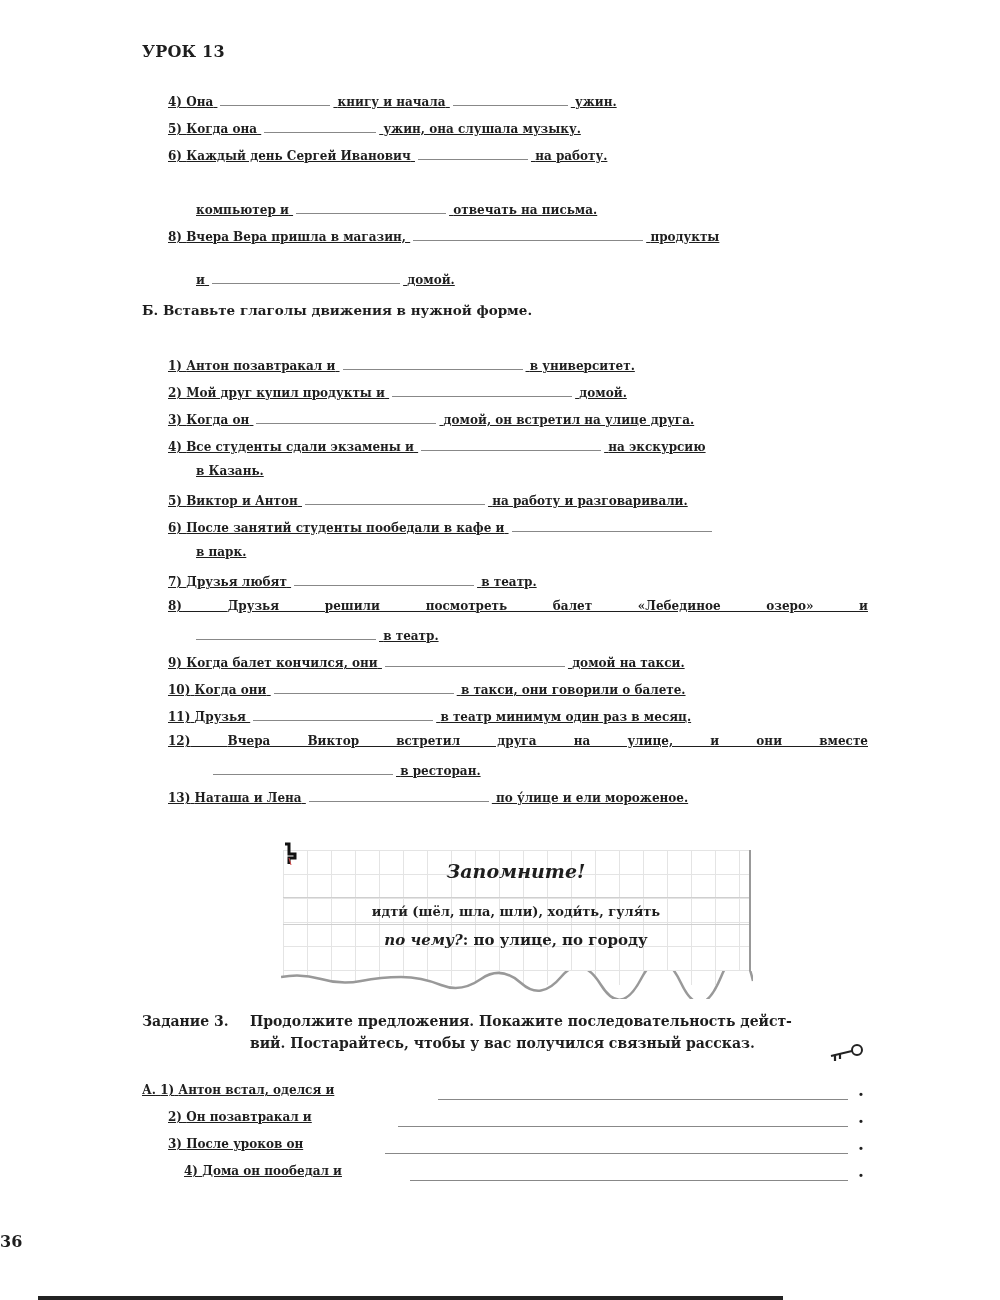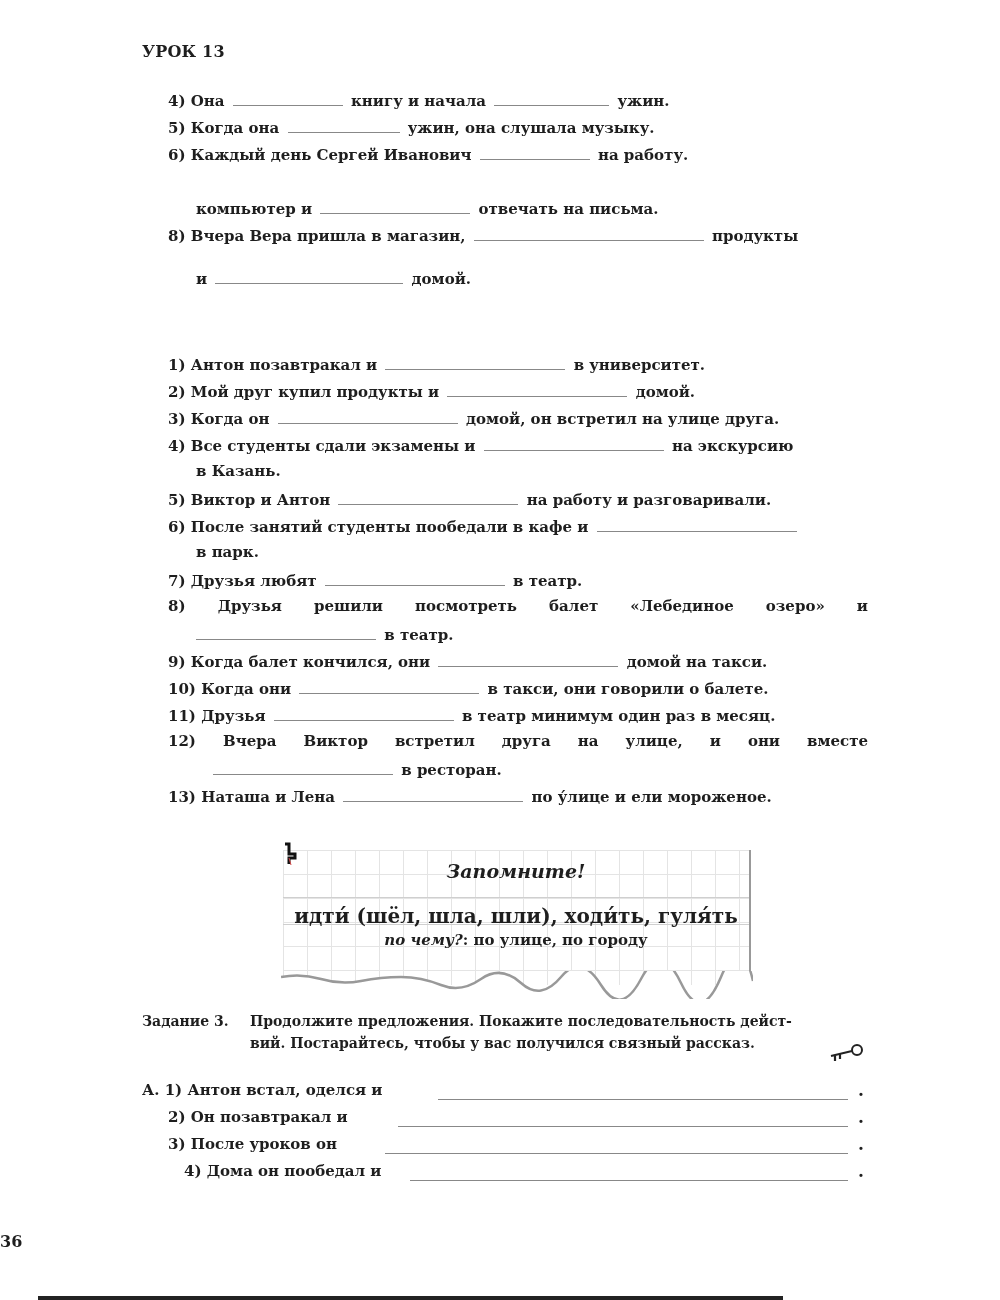--- a/index.html
+++ b/index.html
@@ -1,34 +1,34 @@
 <!DOCTYPE html>
 <html><head>
 <meta charset="utf-8">
 <style>
   html, body { margin:0; padding:0; background:#ffffff; }
   body { width:1000px; height:1300px; position:relative; overflow:hidden;
          font-family:"DejaVu Serif", "Liberation Serif", serif; color:#1e1e1e; }
   .page { position:absolute; left:0; top:0; width:809px; height:1300px;padding-left:12px; }
   .header { position:absolute; left:142px; top:42px; font-size:16px; font-weight:bold; letter-spacing:0.2px; }
-  .line { position:absolute; font-size:15px; font-weight:bold; white-space:nowrap; line-height:24px; }
+  .line { position:absolute; font-size:12px; font-weight:bold; white-space:nowrap; line-height:24px;text-decoration:underline; }
   .line.just { text-align:justify; text-align-last:justify; white-space:normal; }
   .blank { display:inline-block; border-bottom:1.2px solid #888; height:18px; vertical-align:baseline; margin:0 3px; }
   .instr { position:absolute; left:142px; top:302px; font-size:13.5px; font-weight:bold; }
   .task-label { position:absolute; font-size:14px; font-weight:bold; line-height:22px; }
   .note { position:absolute; left:283px; top:850px; width:466px; height:135px;
           background-color:#fff;
           background-image:
             linear-gradient(#e4e4e4 1px, transparent 1px),
             linear-gradient(90deg, #e4e4e4 1px, transparent 1px);
           background-size:24px 24px;
           border-right:2px solid #999; }
   .note .h1line { position:absolute; left:0; right:0; height:1px; background:#cfcfcf; }
   .note-title { position:absolute; left:0; right:0; top:10px; text-align:center; font-size:19px; font-weight:bold; font-style:italic; }
-  .note-l1 { position:absolute; left:0; right:0; top:54px; text-align:center; font-size:20px; font-weight:bold; }
+  .note-l1 { position:absolute; left:0; right:0; top:54px; text-align:center; font-size:13px; font-weight:bold; }
   .note-l2 { position:absolute; left:0; right:0; top:81px; text-align:center; font-size:15px; font-weight:bold; }
   .note-l2 i { font-style:italic; }
   .tear { position:absolute; left:-2px; bottom:-14px; width:472px; height:28px; }
   .pin { position:absolute; left:280px; top:842px; width:22px; height:24px; }
   .key-icon { position:absolute; left:825px; top:1040px; width:40px; height:26px; }
   .answer-line { position:absolute; border-bottom:1.2px solid #888; height:1px; }
   .dot { position:absolute; font-size:17px; font-weight:bold; }
   .pagenum { position:absolute; left:0; right:0; top:1232px; text-align:left; font-size:16px; font-weight:bold; }
   .bottom-rule { position:absolute; left:38px; right:38px; top:1296px; height:4px; background:#222; }
 </style>
@@ -69,20 +69,21 @@
     <span>Вчера Вера пришла в магазин,</span>
     <span class="blank" style="width:230px;"></span>
     <span>продукты</span>
   </div>
   <div class="line" style="left:196px; top:249px;margin-top:16px;">
     <span>и</span>
     <span class="blank" style="width:188px;"></span>
     <span>домой.</span>
   </div>
 
+  <div class="instr">Б. Вставьте глаголы движения в нужной форме.</div>
 
   <div class="line" style="left:168px; top:351px;">
     <span>1)</span> <span>Антон позавтракал и</span>
     <span class="blank" style="width:180px;"></span>
     <span>в университет.</span>
   </div>
   <div class="line" style="left:168px; top:378px;">
     <span>2)</span> <span>Мой друг купил продукты и</span>
     <span class="blank" style="width:180px;"></span>
     <span>домой.</span>

